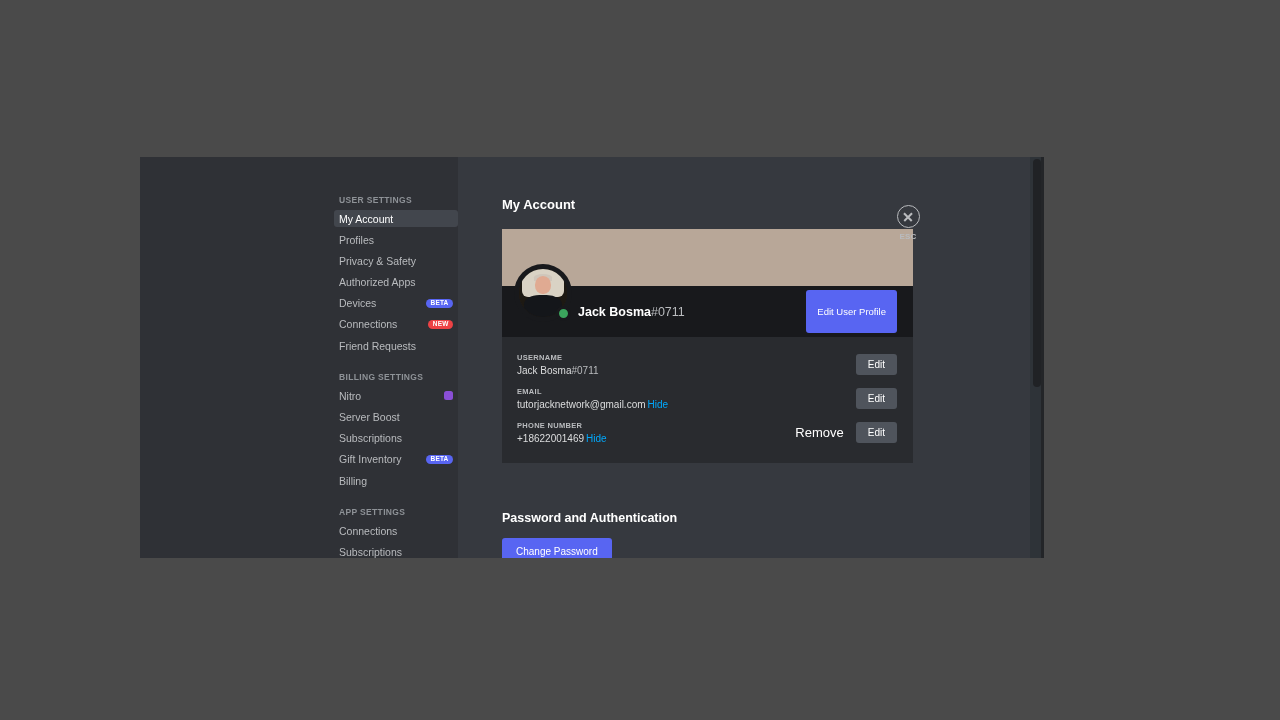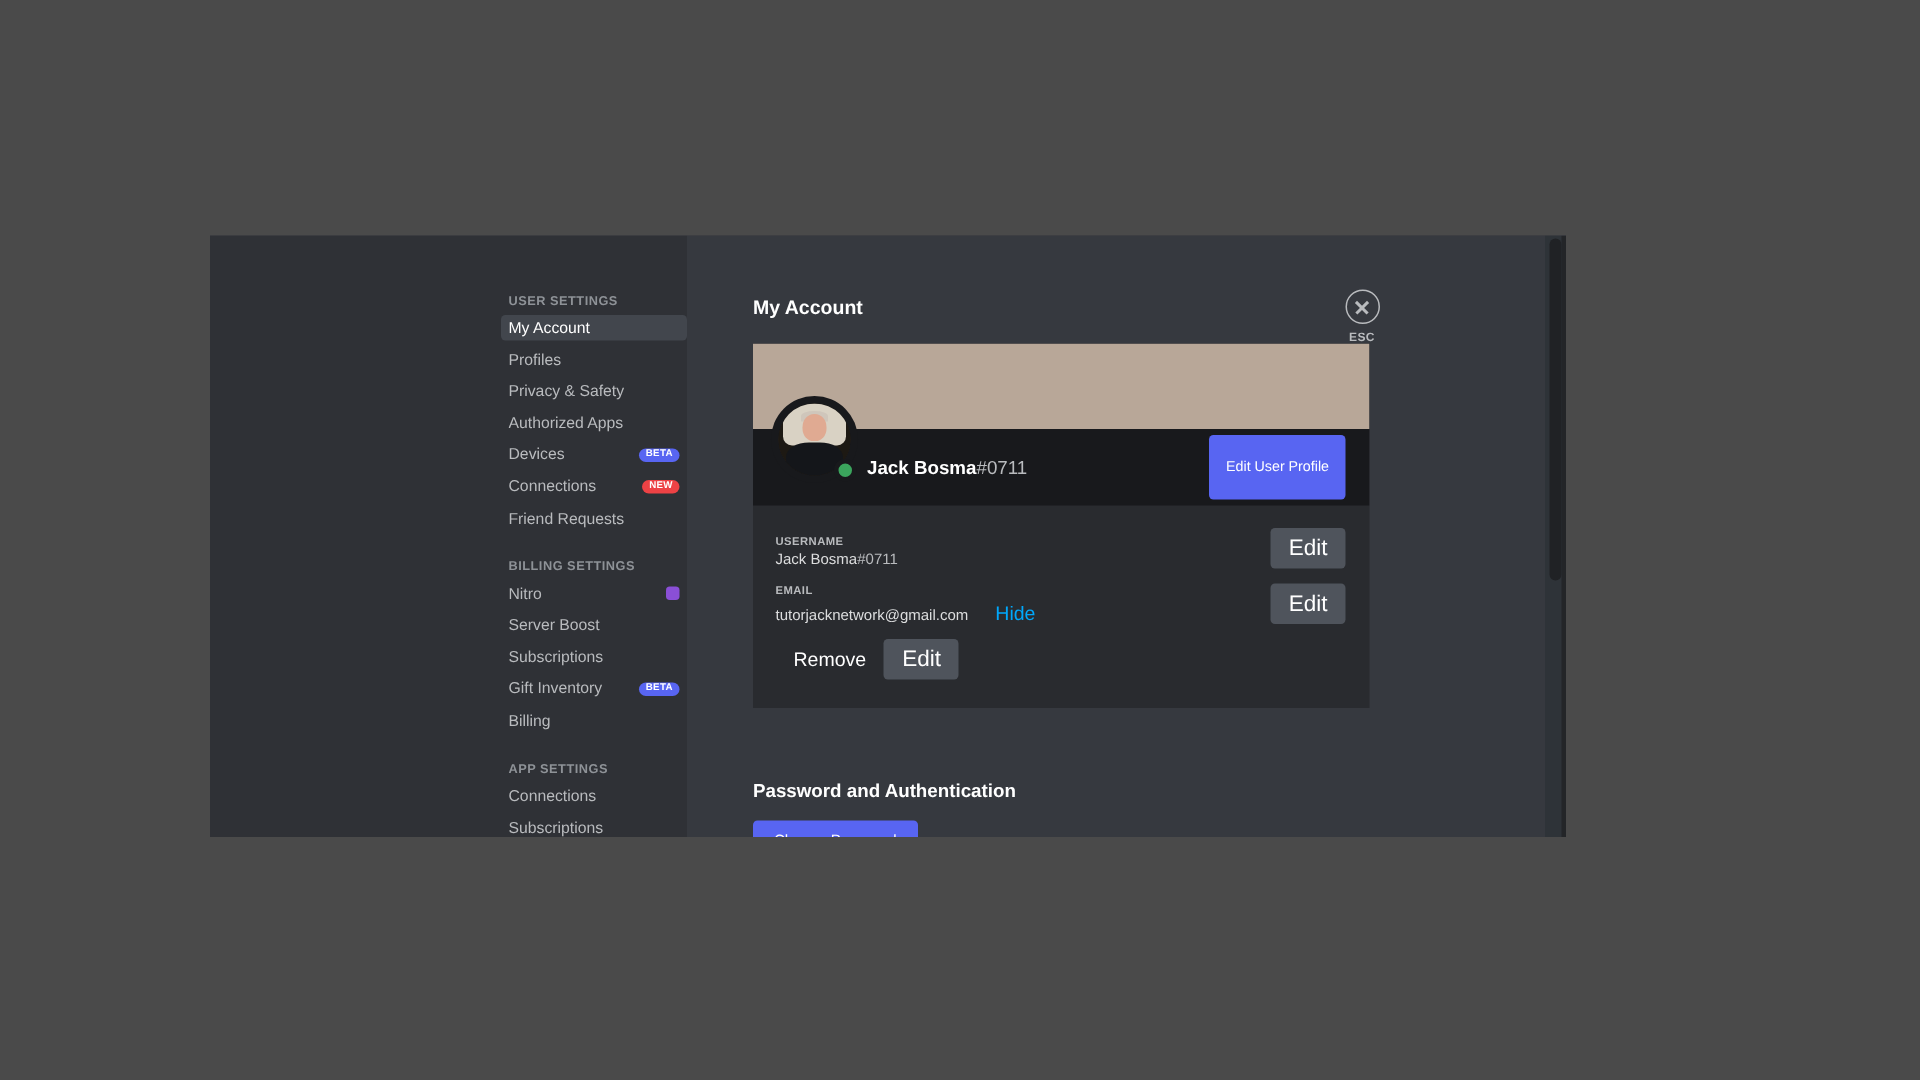--- a/index.html
+++ b/index.html
@@ -197,28 +197,28 @@
     text-transform: uppercase;
     margin-bottom: 3px;
   }
   .field-value {
     font-size: 10px;
     color: #dcddde;
   }
   .field-value .disc { color: #b9bbbe; }
   .link-reveal {
     color: #00a8fc;
-    font-size: 13px;
-    cursor: pointer;
-    margin-left: 18px;
+    font-size: 10px;
+    cursor: pointer;
+    margin-left: 2px;
   }
   .btn-secondary {
     background: #4f545c;
     color: #fff;
-    font-size: 15px;
+    font-size: 10px;
     border: none;
     border-radius: 3px;
     padding: 5px 12px;
     cursor: pointer;
     font-family: inherit;
     flex: 0 0 auto;
     align-self: center;
   }
   .btn-link {
     background: transparent;
@@ -246,21 +246,21 @@
     border: none;
     border-radius: 3px;
     padding: 8px 14px;
     font-family: inherit;
     cursor: pointer;
   }
 
   
   .esc-wrap {
     position: absolute;
-    left: 430px; top: 36px;
+    left: 430px; top: 48px;
     width: 40px;
     text-align: center;
     cursor: pointer;
   }
   .esc-circle {
     width: 23px; height: 23px;
     border: 1.4px solid #b9bbbe;
     border-radius: 50%;
     margin: 0 auto;
     position: relative;
@@ -419,20 +419,26 @@
             <div class="field-col">
               <div class="field-label">EMAIL</div>
               <div class="field-value">
                 <span>tutorjacknetwork@gmail.com</span><span class="link-reveal">Hide</span>
               </div>
             </div>
             <button class="btn-secondary">Edit</button>
           </div>
 
           <div class="field-row">
+            <div class="field-col">
+              <div class="field-label">PHONE NUMBER</div>
+              <div class="field-value">
+                <span>+18622001469</span><span class="link-reveal">Hide</span>
+              </div>
+            </div>
             <button class="btn-link">Remove</button>
             <button class="btn-secondary">Edit</button>
           </div>
 
         </div>
       </div>
 
       
       <div class="section-title">Password and Authentication</div>
       <button class="btn-change-pw">Change Password</button>

